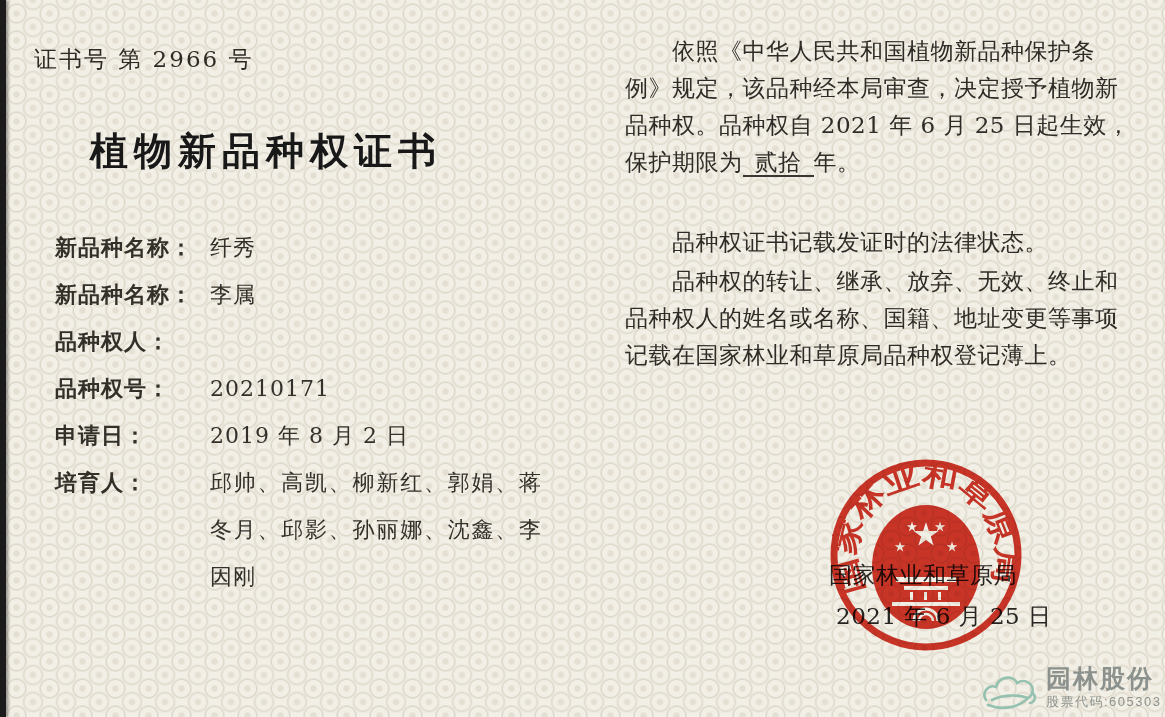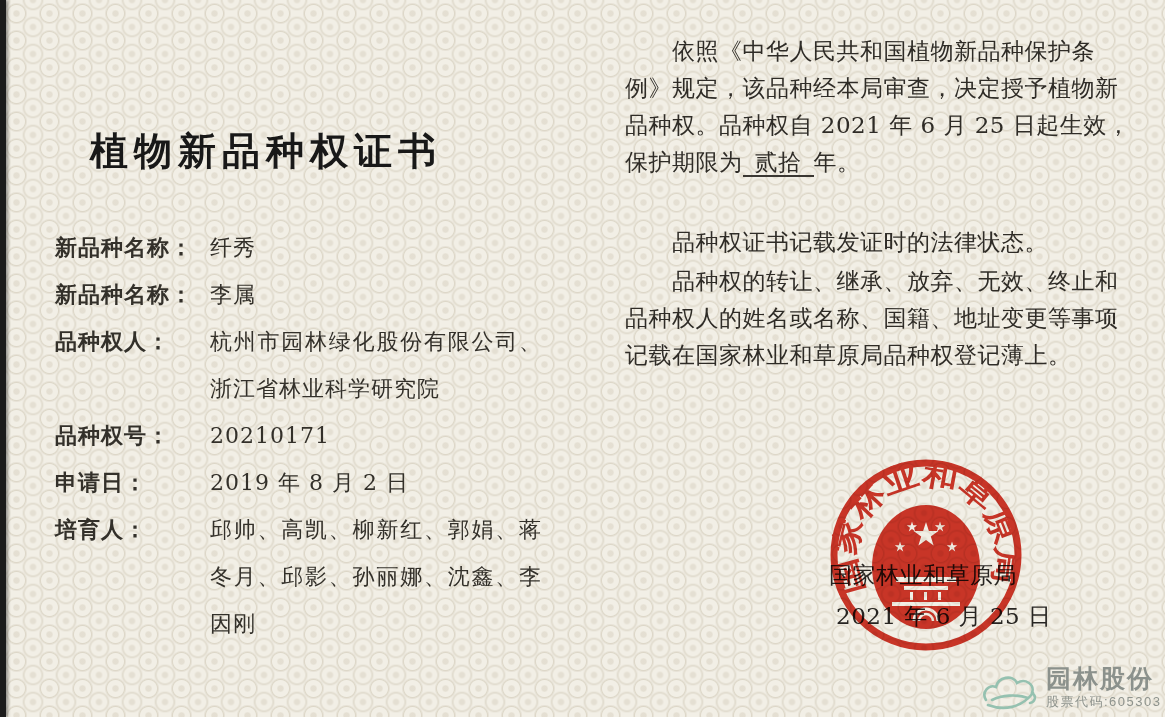--- a/index.html
+++ b/index.html
@@ -80,35 +80,35 @@
     font-size:13px;letter-spacing:1.5px;color:#8e938d;
   }
 </style>
 </head>
 <body>
 
 <div class="certificate">
 
   <div class="edge-strip"></div>
 
+  <div class="cert-no">证书号 第 2966 号</div>
 
   <div class="title">植物新品种权证书</div>
 
   <div class="fields">
     <div class="field-row">
       <div class="field-label">新品种名称：</div>
       <div class="field-value">纤秀</div>
     </div>
     <div class="field-row">
       <div class="field-label">新品种名称：</div>
       <div class="field-value">李属</div>
     </div>
     <div class="field-row">
       <div class="field-label">品种权人：</div>
-      <div class="field-value">杭州市园林绿化股份有限公司、浙江省林业科学研究院</div>
     </div>
     <div class="field-row">
       <div class="field-label">品种权号：</div>
       <div class="field-value">20210171</div>
     </div>
     <div class="field-row">
       <div class="field-label">申请日：</div>
       <div class="field-value">2019 年 8 月 2 日</div>
     </div>
     <div class="field-row">

